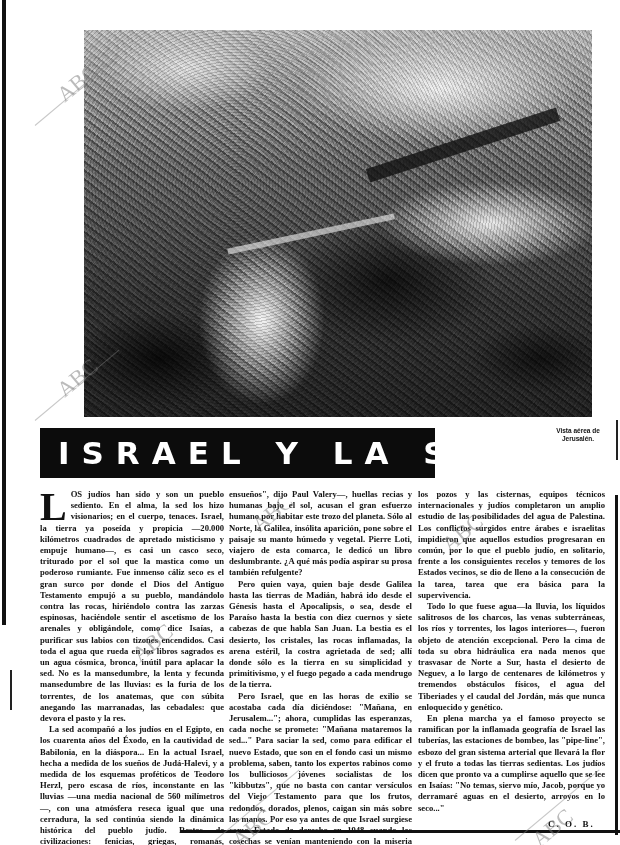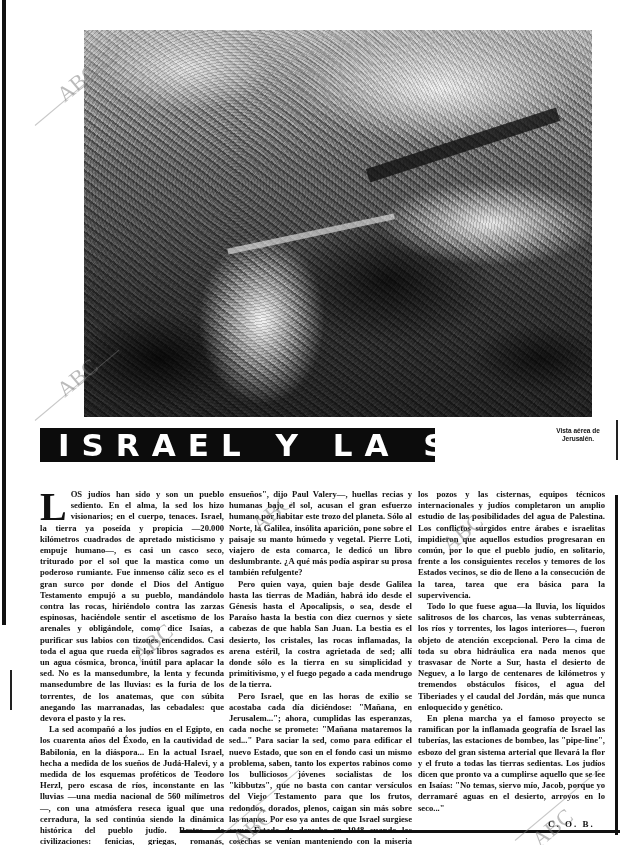--- a/index.html
+++ b/index.html
@@ -26,21 +26,21 @@
       repeating-linear-gradient(-53deg, rgba(255,255,255,.18) 0 1px, transparent 1px 5px);
       mix-blend-mode:overlay; }
   .photo .l3 { background:
       repeating-radial-gradient(circle at 30% 40%, rgba(0,0,0,.25) 0 1px, transparent 1px 3px);
       opacity:.7; }
   .photo .road { position:absolute; left:55%; top:28%; width:200px; height:14px; background:#111; transform:rotate(-18deg); opacity:.8; }
   .photo .wall { position:absolute; left:28%; top:52%; width:170px; height:6px; background:#eee; transform:rotate(-12deg); opacity:.6; }
 
   .caption { position:absolute; left:548px; top:427px; width:60px; font-family:"Liberation Sans", sans-serif; font-size:6.5px; line-height:8px; text-align:center; font-weight:bold; }
 
-  .title-bar { position:absolute; left:40px; top:428px; width:395px; height:34px; background:#0c0c0c; display:flex; align-items:center; }
+  .title-bar { position:absolute; left:40px; top:428px; width:395px; height:50px; background:#0c0c0c; display:flex; align-items:center; }
   .title-bar h1 { margin:0 0 0 18px; color:#fff; font-family:"DejaVu Sans", sans-serif; font-weight:bold; font-size:31px; letter-spacing:12px; white-space:nowrap; }
 
   .col { position:absolute; top:489px; font-size:8.6px; line-height:11.2px; text-align:justify; hyphens:auto; font-weight:bold; }
   .col p { margin:0; text-indent:9px; }
   .col p.first { text-indent:0; }
   .col1 { left:40px; width:184px; }
   .col2 { left:229px; width:183px; }
   .col3 { left:418px; width:187px; }
   .dropcap { float:left; font-size:40px; line-height:31px; margin:2px 4px 0 0; font-family:"Liberation Serif", serif; font-weight:bold; }
   .sign { position:absolute; left:548px; top:813px; font-size:9px; font-weight:bold; letter-spacing:2px;margin-top:6px; }

